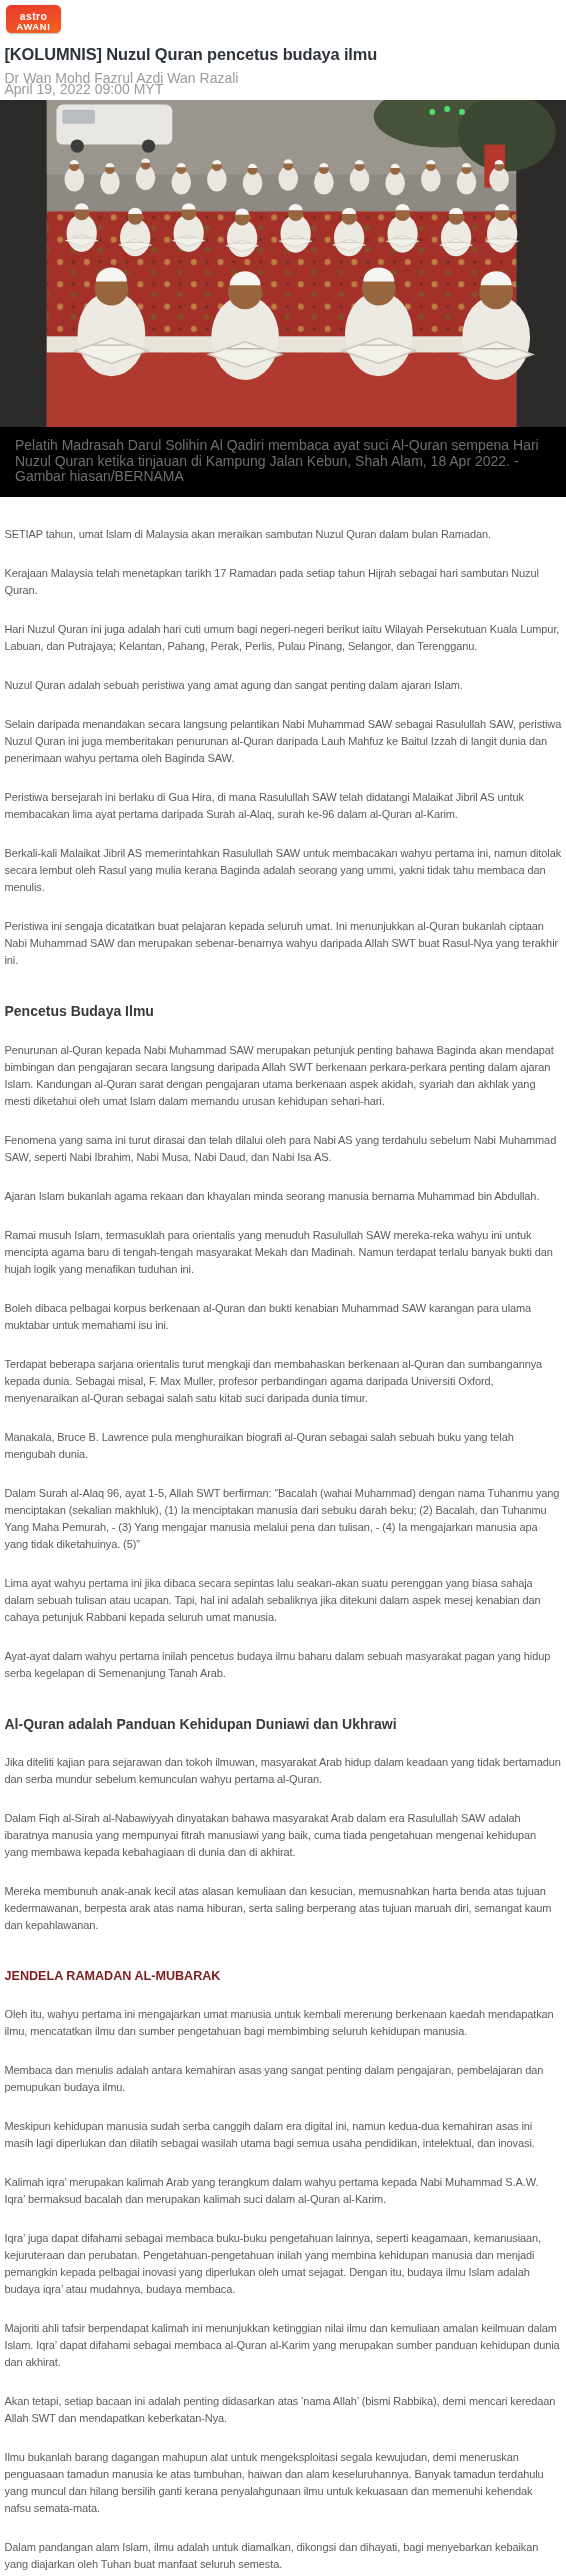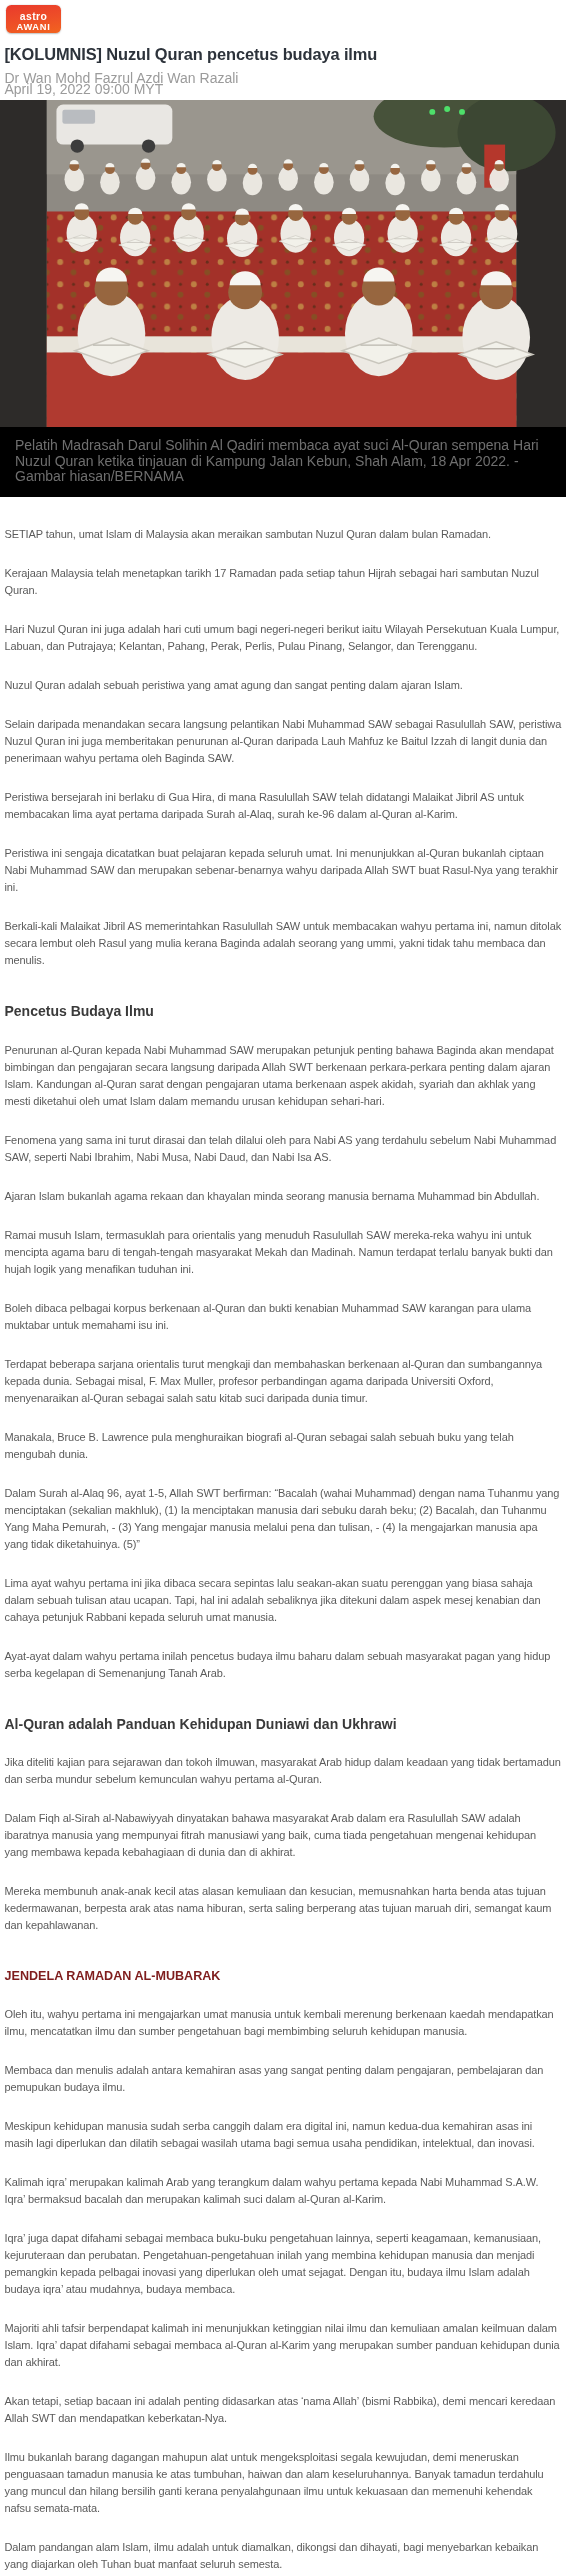--- a/index.html
+++ b/index.html
@@ -196,22 +196,22 @@
 
   <figcaption class="caption">Pelatih Madrasah Darul Solihin Al Qadiri membaca ayat suci Al-Quran sempena Hari Nuzul Quran ketika tinjauan di Kampung Jalan Kebun, Shah Alam, 18 Apr 2022. - Gambar hiasan/BERNAMA</figcaption>
 
   <div class="body-text" id="article-body">
       <p class="p">SETIAP tahun, umat Islam di Malaysia akan meraikan sambutan Nuzul Quran dalam bulan Ramadan.</p>
       <p class="p">Kerajaan Malaysia telah menetapkan tarikh 17 Ramadan pada setiap tahun Hijrah sebagai hari sambutan Nuzul Quran.</p>
       <p class="p">Hari Nuzul Quran ini juga adalah hari cuti umum bagi negeri-negeri berikut iaitu Wilayah Persekutuan Kuala Lumpur, Labuan, dan Putrajaya; Kelantan, Pahang, Perak, Perlis, Pulau Pinang, Selangor, dan Terengganu.</p>
       <p class="p">Nuzul Quran adalah sebuah peristiwa yang amat agung dan sangat penting dalam ajaran Islam.</p>
       <p class="p">Selain daripada menandakan secara langsung pelantikan Nabi Muhammad SAW sebagai Rasulullah SAW, peristiwa Nuzul Quran ini juga memberitakan penurunan al-Quran daripada Lauh Mahfuz ke Baitul Izzah di langit dunia dan penerimaan wahyu pertama oleh Baginda SAW.</p>
       <p class="p">Peristiwa bersejarah ini berlaku di Gua Hira, di mana Rasulullah SAW telah didatangi Malaikat Jibril AS untuk membacakan lima ayat pertama daripada Surah al-Alaq, surah ke-96 dalam al-Quran al-Karim.</p>
+      <p class="p">Berkali-kali Malaikat Jibril AS memerintahkan Rasulullah SAW untuk membacakan wahyu pertama ini, namun ditolak secara lembut oleh Rasul yang mulia kerana Baginda adalah seorang yang ummi, yakni tidak tahu membaca dan menulis.</p>
       <p class="p">Peristiwa ini sengaja dicatatkan buat pelajaran kepada seluruh umat. Ini menunjukkan al-Quran bukanlah ciptaan Nabi Muhammad SAW dan merupakan sebenar-benarnya wahyu daripada Allah SWT buat Rasul-Nya yang terakhir ini.</p>
-      <p class="p">Berkali-kali Malaikat Jibril AS memerintahkan Rasulullah SAW untuk membacakan wahyu pertama ini, namun ditolak secara lembut oleh Rasul yang mulia kerana Baginda adalah seorang yang ummi, yakni tidak tahu membaca dan menulis.</p>
       <h2 class="h2">Pencetus Budaya Ilmu</h2>
       <p class="p">Penurunan al-Quran kepada Nabi Muhammad SAW merupakan petunjuk penting bahawa Baginda akan mendapat bimbingan dan pengajaran secara langsung daripada Allah SWT berkenaan perkara-perkara penting dalam ajaran Islam. Kandungan al-Quran sarat dengan pengajaran utama berkenaan aspek akidah, syariah dan akhlak yang mesti diketahui oleh umat Islam dalam memandu urusan kehidupan sehari-hari.</p>
       <p class="p">Fenomena yang sama ini turut dirasai dan telah dilalui oleh para Nabi AS yang terdahulu sebelum Nabi Muhammad SAW, seperti Nabi Ibrahim, Nabi Musa, Nabi Daud, dan Nabi Isa AS.</p>
       <p class="p">Ajaran Islam bukanlah agama rekaan dan khayalan minda seorang manusia bernama Muhammad bin Abdullah.</p>
       <p class="p">Ramai musuh Islam, termasuklah para orientalis yang menuduh Rasulullah SAW mereka-reka wahyu ini untuk mencipta agama baru di tengah-tengah masyarakat Mekah dan Madinah. Namun terdapat terlalu banyak bukti dan hujah logik yang menafikan tuduhan ini.</p>
       <p class="p">Boleh dibaca pelbagai korpus berkenaan al-Quran dan bukti kenabian Muhammad SAW karangan para ulama muktabar untuk memahami isu ini.</p>
       <p class="p">Terdapat beberapa sarjana orientalis turut mengkaji dan membahaskan berkenaan al-Quran dan sumbangannya kepada dunia. Sebagai misal, F. Max Muller, profesor perbandingan agama daripada Universiti Oxford, menyenaraikan al-Quran sebagai salah satu kitab suci daripada dunia timur.</p>
       <p class="p">Manakala, Bruce B. Lawrence pula menghuraikan biografi al-Quran sebagai salah sebuah buku yang telah mengubah dunia.</p>
       <p class="p">Dalam Surah al-Alaq 96, ayat 1-5, Allah SWT berfirman: “Bacalah (wahai Muhammad) dengan nama Tuhanmu yang menciptakan (sekalian makhluk), (1) Ia menciptakan manusia dari sebuku darah beku; (2) Bacalah, dan Tuhanmu Yang Maha Pemurah, - (3) Yang mengajar manusia melalui pena dan tulisan, - (4) Ia mengajarkan manusia apa yang tidak diketahuinya. (5)”</p>
       <p class="p">Lima ayat wahyu pertama ini jika dibaca secara sepintas lalu seakan-akan suatu perenggan yang biasa sahaja dalam sebuah tulisan atau ucapan. Tapi, hal ini adalah sebaliknya jika ditekuni dalam aspek mesej kenabian dan cahaya petunjuk Rabbani kepada seluruh umat manusia.</p>

